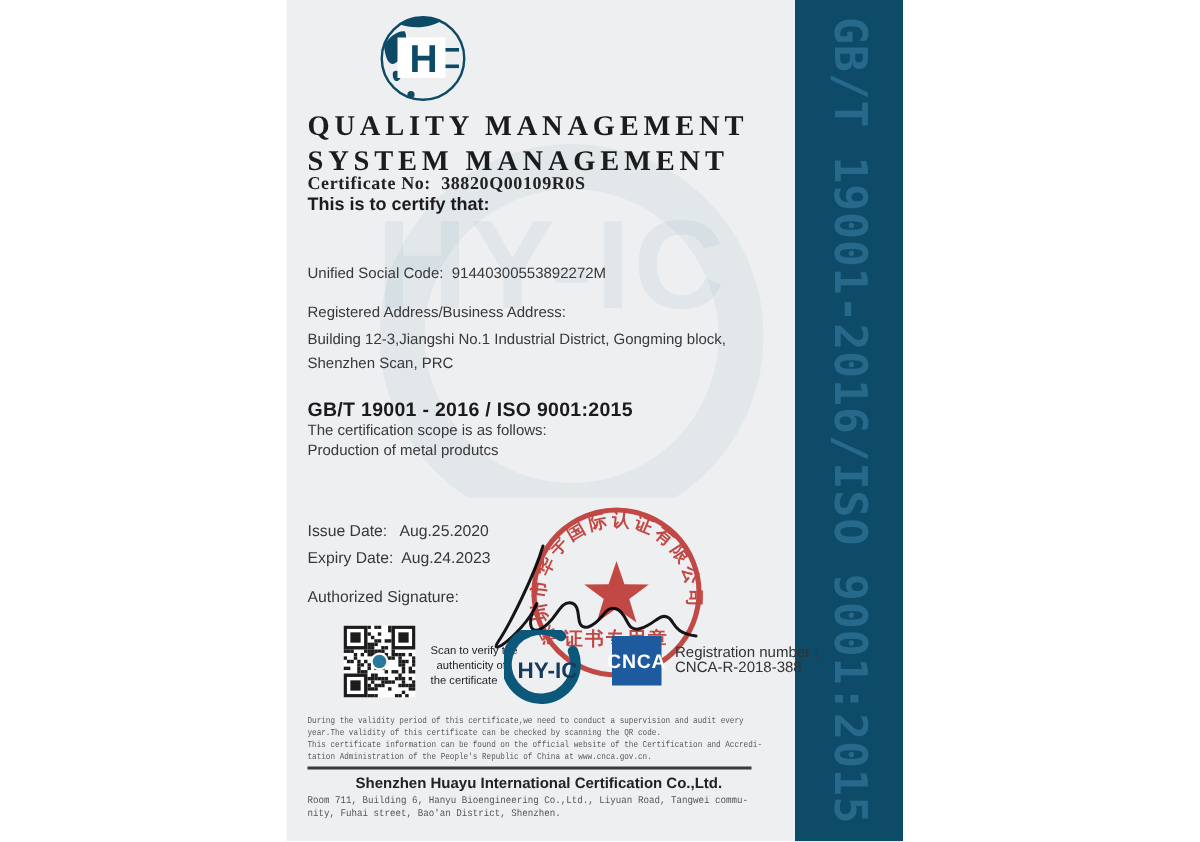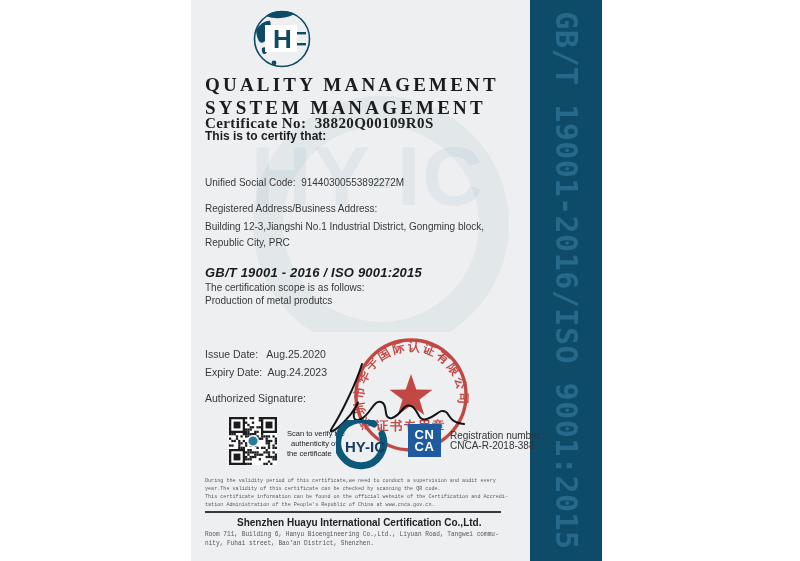--- a/index.html
+++ b/index.html
@@ -22,37 +22,37 @@
   
   .wm-clip{left:191px;top:0;width:339px;height:332px;overflow:hidden;}
   .wm-ring{position:absolute;left:62px;top:96px;width:196px;height:196px;border-radius:50%;
         border:30px solid var(--wm);opacity:.55;}
   .wm-word{position:absolute;left:60px;top:128px;font-size:84px;font-weight:bold;
         letter-spacing:2px;color:rgba(110,155,170,.10);}
   
   .title{left:205px;color:var(--ink);font-family:"Liberation Serif",serif;font-weight:bold;
         font-size:19px;letter-spacing:3.2px;white-space:nowrap;}
   .certno{left:205px;top:115px;font-family:"Liberation Serif",serif;font-weight:bold;
-        font-size:15px;color:#222;letter-spacing:.4px;}
+        font-size:12px;color:#222;letter-spacing:.4px;}
   .certify{left:205px;top:129px;font-size:12px;font-weight:bold;color:var(--ink);}
   .t{left:205px;white-space:nowrap;}
   .b{font-weight:bold;color:#222;}
   .s10{font-size:10px;} .s105{font-size:10.5px;}
-  .std{left:205px;top:265px;font-size:13px;font-weight:bold;color:#1b1b1d;letter-spacing:.2px;font-style:italic;}
+  .std{left:205px;top:265px;font-size:13px;font-weight:bold;color:#1b1b1d;letter-spacing:.2px;}
   
   .sig-label{left:205px;top:392px;font-size:10.5px;}
   
   .stamp{left:352px;top:336px;width:118px;height:118px;opacity:.88;mix-blend-mode:multiply;}
   
   .qr{left:229px;top:417px;width:48px;height:48px;}
   .scan{left:287px;top:429px;font-size:7.5px;line-height:10px;color:#222;}
   
   .hyic{left:336px;top:420px;width:64px;height:54px;}
   .cnca{left:408px;top:424px;width:33px;height:33px;background:var(--cnca-blue);
-        display:flex;flex-direction:column;align-items:center;justify-content:center;
+        display:flex;flex-direction:row;align-items:center;justify-content:center;
         color:#fff;font-weight:bold;font-size:13px;line-height:11.5px;letter-spacing:.5px;}
   .reg{left:450px;top:431px;font-size:10px;line-height:10px;color:#333;}
   
   .fine{left:205px;top:477px;font-family:"Liberation Mono",monospace;font-size:6px;
         line-height:8px;color:#5a5a5a;transform:scaleX(.85);transform-origin:left top;
         white-space:nowrap;}
   .rule{left:205px;top:511px;width:296px;height:2px;background:#3a3a3c;}
   .foot-name{left:205px;top:517px;font-size:10px;font-weight:bold;color:#222;margin-left:32px;}
   .foot-addr{left:205px;top:530px;font-family:"Liberation Mono",monospace;font-size:6.8px;
         line-height:9px;color:#555;transform:scaleX(.9);transform-origin:left top;
@@ -94,21 +94,21 @@
     <span>Certificate No:</span>&nbsp;&nbsp;<span>38820Q00109R0S</span>
   </div>
 
   <div class="abs certify">This is to certify that:</div>
 
   <div class="abs t s10" style="top:177px">
     <span>Unified Social Code:</span>&nbsp; <span>91440300553892272M</span>
   </div>
   <div class="abs t s10" style="top:203px">Registered Address/Business Address:</div>
   <div class="abs t s10" style="top:221px">Building 12-3,Jiangshi No.1 Industrial District, Gongming block,</div>
-  <div class="abs t s10" style="top:237px">Republic City, PRC</div>
+  <div class="abs t s10" style="top:237px">Shenzhen Scan, PRC</div>
 
   <div class="abs std">GB/T 19001 - 2016 / ISO 9001:2015</div>
   <div class="abs t s10" style="top:282px">The certification scope is as follows:</div>
   <div class="abs t s10" style="top:295px">Production of metal produtcs</div>
 
   <div class="abs t s105" style="top:348px">
     <span>Issue  Date:</span>&nbsp;&nbsp; <span>Aug.25.2020</span>
   </div>
   <div class="abs t s105" style="top:366px">
     <span>Expiry Date:</span>&nbsp; <span>Aug.24.2023</span>

